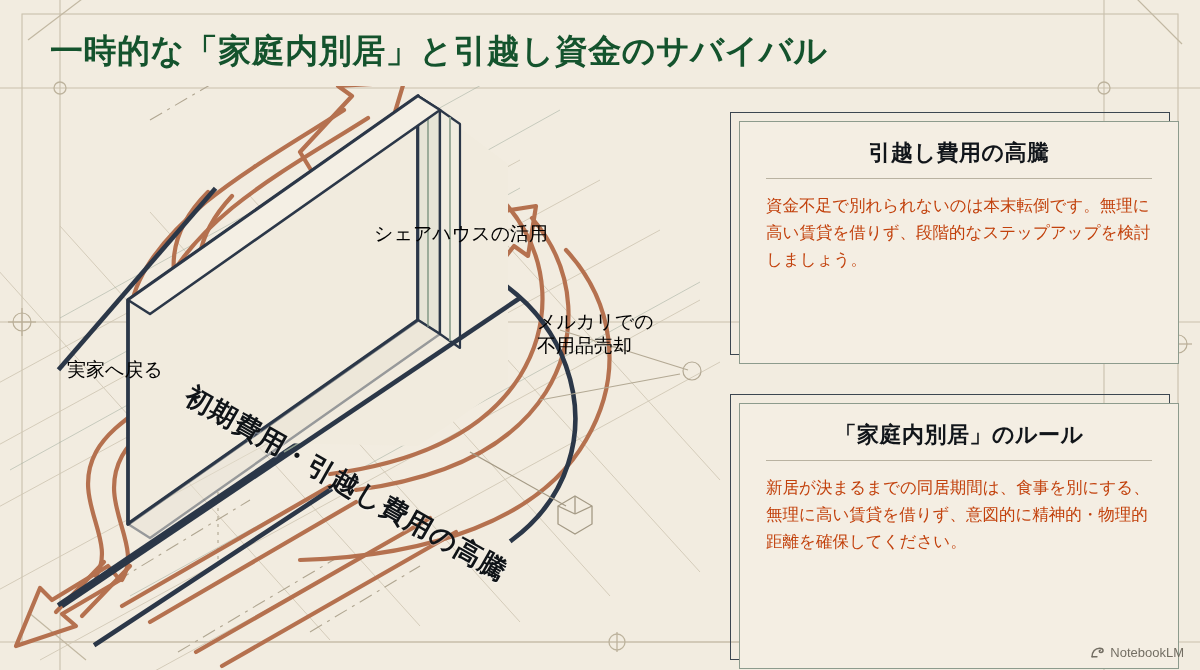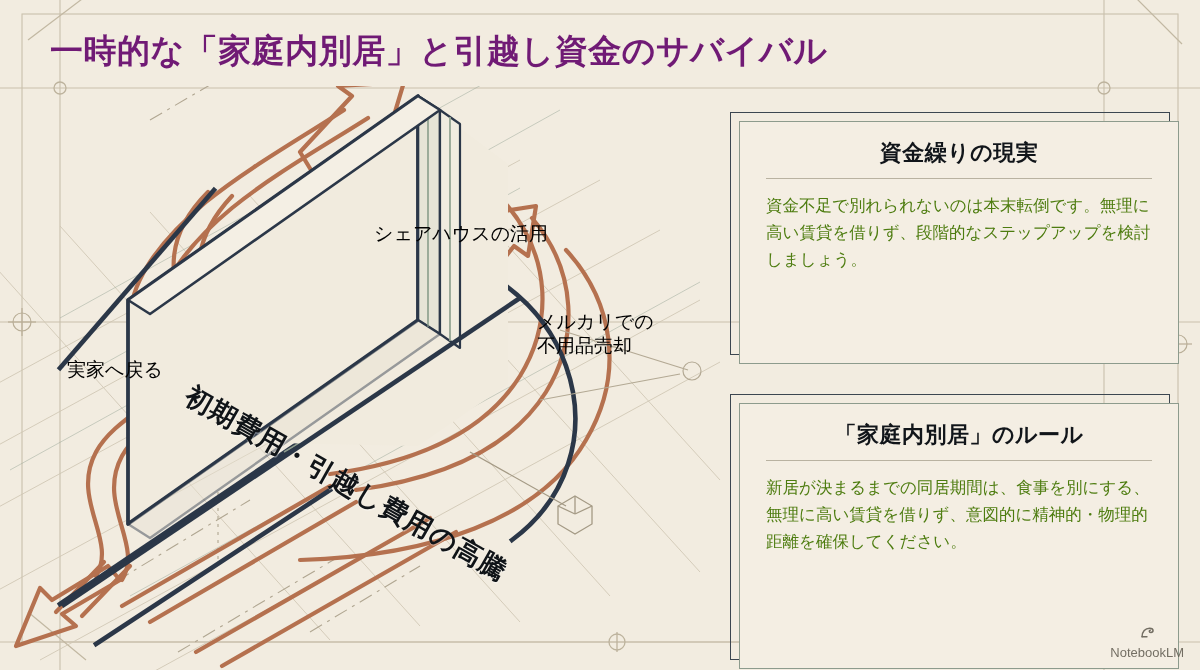--- a/index.html
+++ b/index.html
@@ -34,21 +34,21 @@
     top: 18px;
     width: 1200px;
     height: 66px;
     display: flex;
     align-items: center;
   }
   #title-text {
     margin-left: 50px;
     font-size: 33px;
     font-weight: bold;
-    color: #701a75;
+    color: #14532d;
     letter-spacing: 0.5px;
     white-space: nowrap;
   }
 
   
   #illustration {
     position: absolute;
     left: 0;
     top: 86px;
     width: 722px;
@@ -118,37 +118,36 @@
     letter-spacing: 0.5px;
   }
   .card-rule {
     height: 1px;
     background: #b9b2a1;
     margin: 0 4px 13px 4px;
   }
   .card-text {
     font-size: 16.5px;
     line-height: 1.64;
-    color: #4d7c0f;
+    color: #c2410c;
     text-align: left;
     padding: 0 4px;
   }
 
   
   #watermark {
     position: absolute;
     right: 16px;
     bottom: 10px;
     display: flex;
     align-items: center;
     gap: 5px;
     color: #5d584d;
     font-size: 13px;
     opacity: 0.85;
-    flex-direction: column;
   }
   #watermark svg { display: block; }
 </style>
 </head>
 <body>
 
 <div id="slide">
 
   <svg id="blueprint-layer" viewBox="0 0 1200 670">
     <defs>
@@ -359,21 +358,21 @@
       <div>メルカリでの</div>
       <div>不用品売却</div>
     </div>
     <div class="iso-label" id="label-home">実家へ戻る</div>
     <div id="slab-text">初期費用・引越し費用の高騰</div>
   </div>
 
   <div class="card-wrap" id="card-0">
     <div class="card-shadow"></div>
     <div class="card-body">
-      <div class="card-title">資金繰りの現実</div>
+      <div class="card-title">引越し費用の高騰</div>
       <div class="card-rule"></div>
       <div class="card-text">資金不足で別れられないのは本末転倒です。無理に高い賃貸を借りず、段階的なステップアップを検討しましょう。</div>
     </div>
   </div>
 
   <div class="card-wrap" id="card-1">
     <div class="card-shadow"></div>
     <div class="card-body">
       <div class="card-title">「家庭内別居」のルール</div>
       <div class="card-rule"></div>

